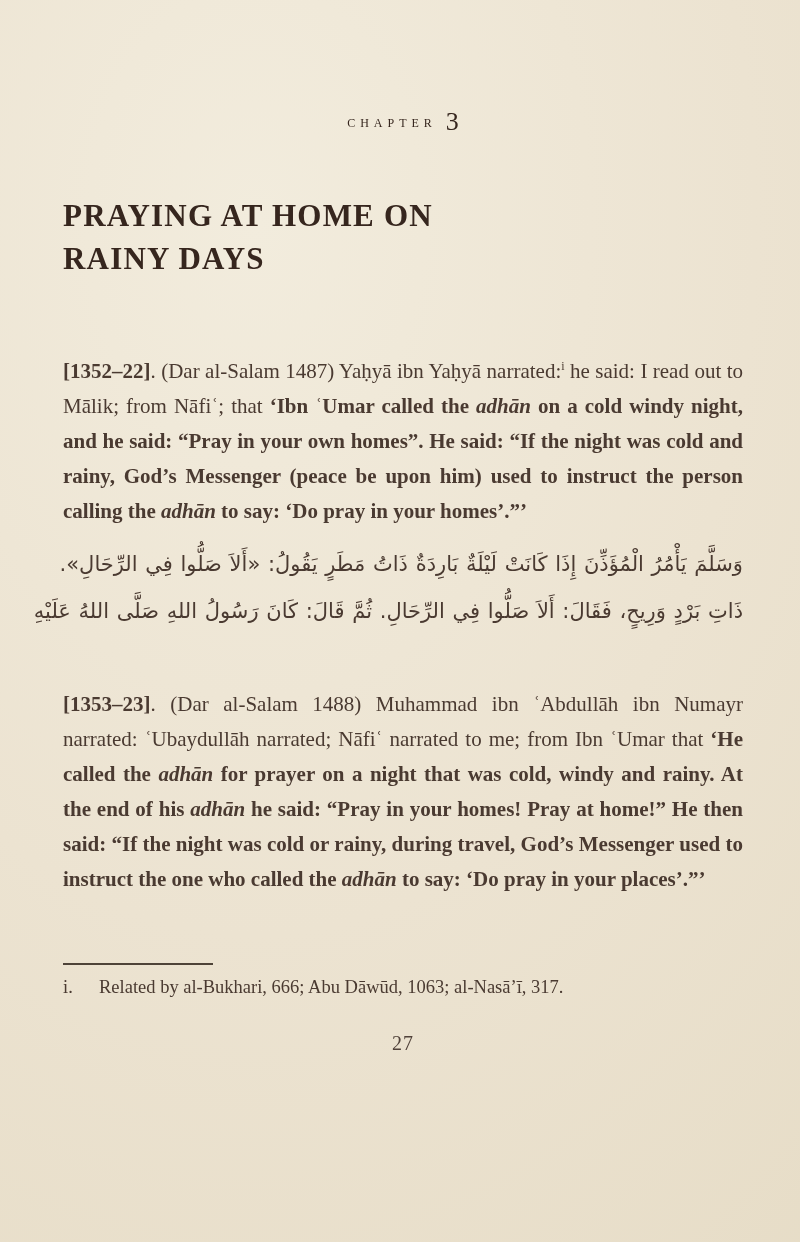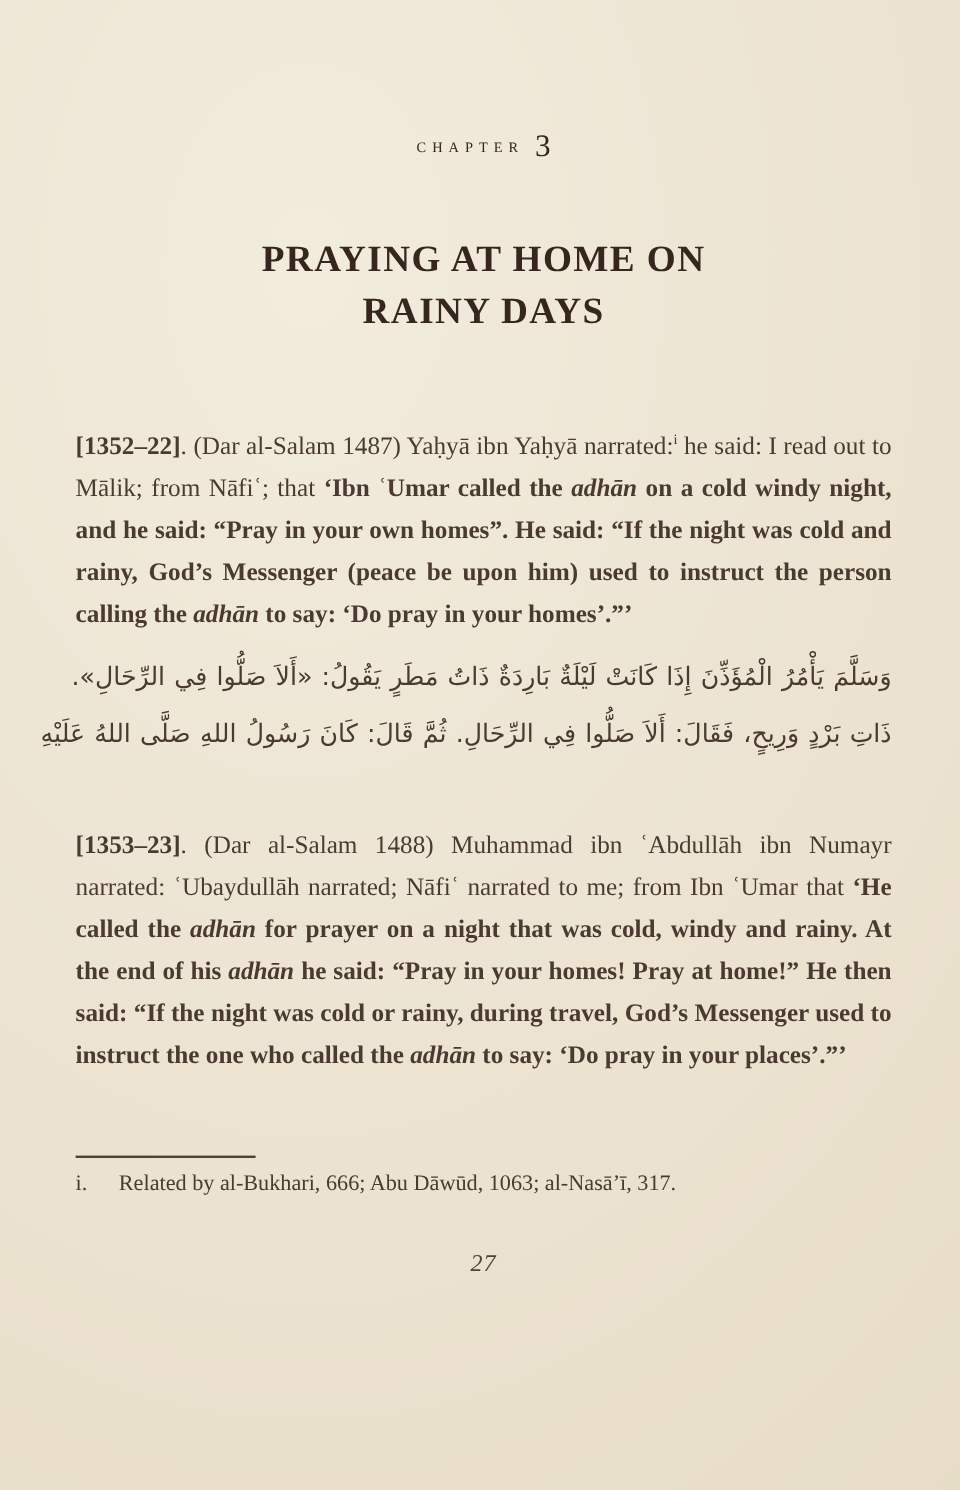--- a/index.html
+++ b/index.html
@@ -33,21 +33,21 @@
     font-variant:small-caps;
   }
   .chapter-number{
     font-size:26px;
     margin-left:9px;
     position:relative;
     top:3px;
   }
   .title{
     margin-top:60px;
-    text-align:center;
+    text-align:left;
     font-size:31px;
     line-height:43px;
     font-weight:bold;
     letter-spacing:1.2px;
     color:var(--heading);
   }
   .body-para{
     text-align:justify;
     font-size:21px;
     line-height:35px;
@@ -83,26 +83,25 @@
   .footnote-line{
     font-size:18.5px;
     line-height:26px;
     color:var(--text);
   }
   .footnote-marker{
     display:inline-block;
     width:36px;
   }
   .page-number{
-    margin-top:42px;
+    margin-top:32px;
     text-align:center;
     font-size:20px;
     letter-spacing:1px;
     color:#51423a;
-    font-style:italic;
   }
 </style>
 </head>
 <body>
 
 <div class="page">
 
   <div class="chapter-label">
     <span class="chapter-word">CHAPTER</span><span class="chapter-number">3</span>
   </div>

